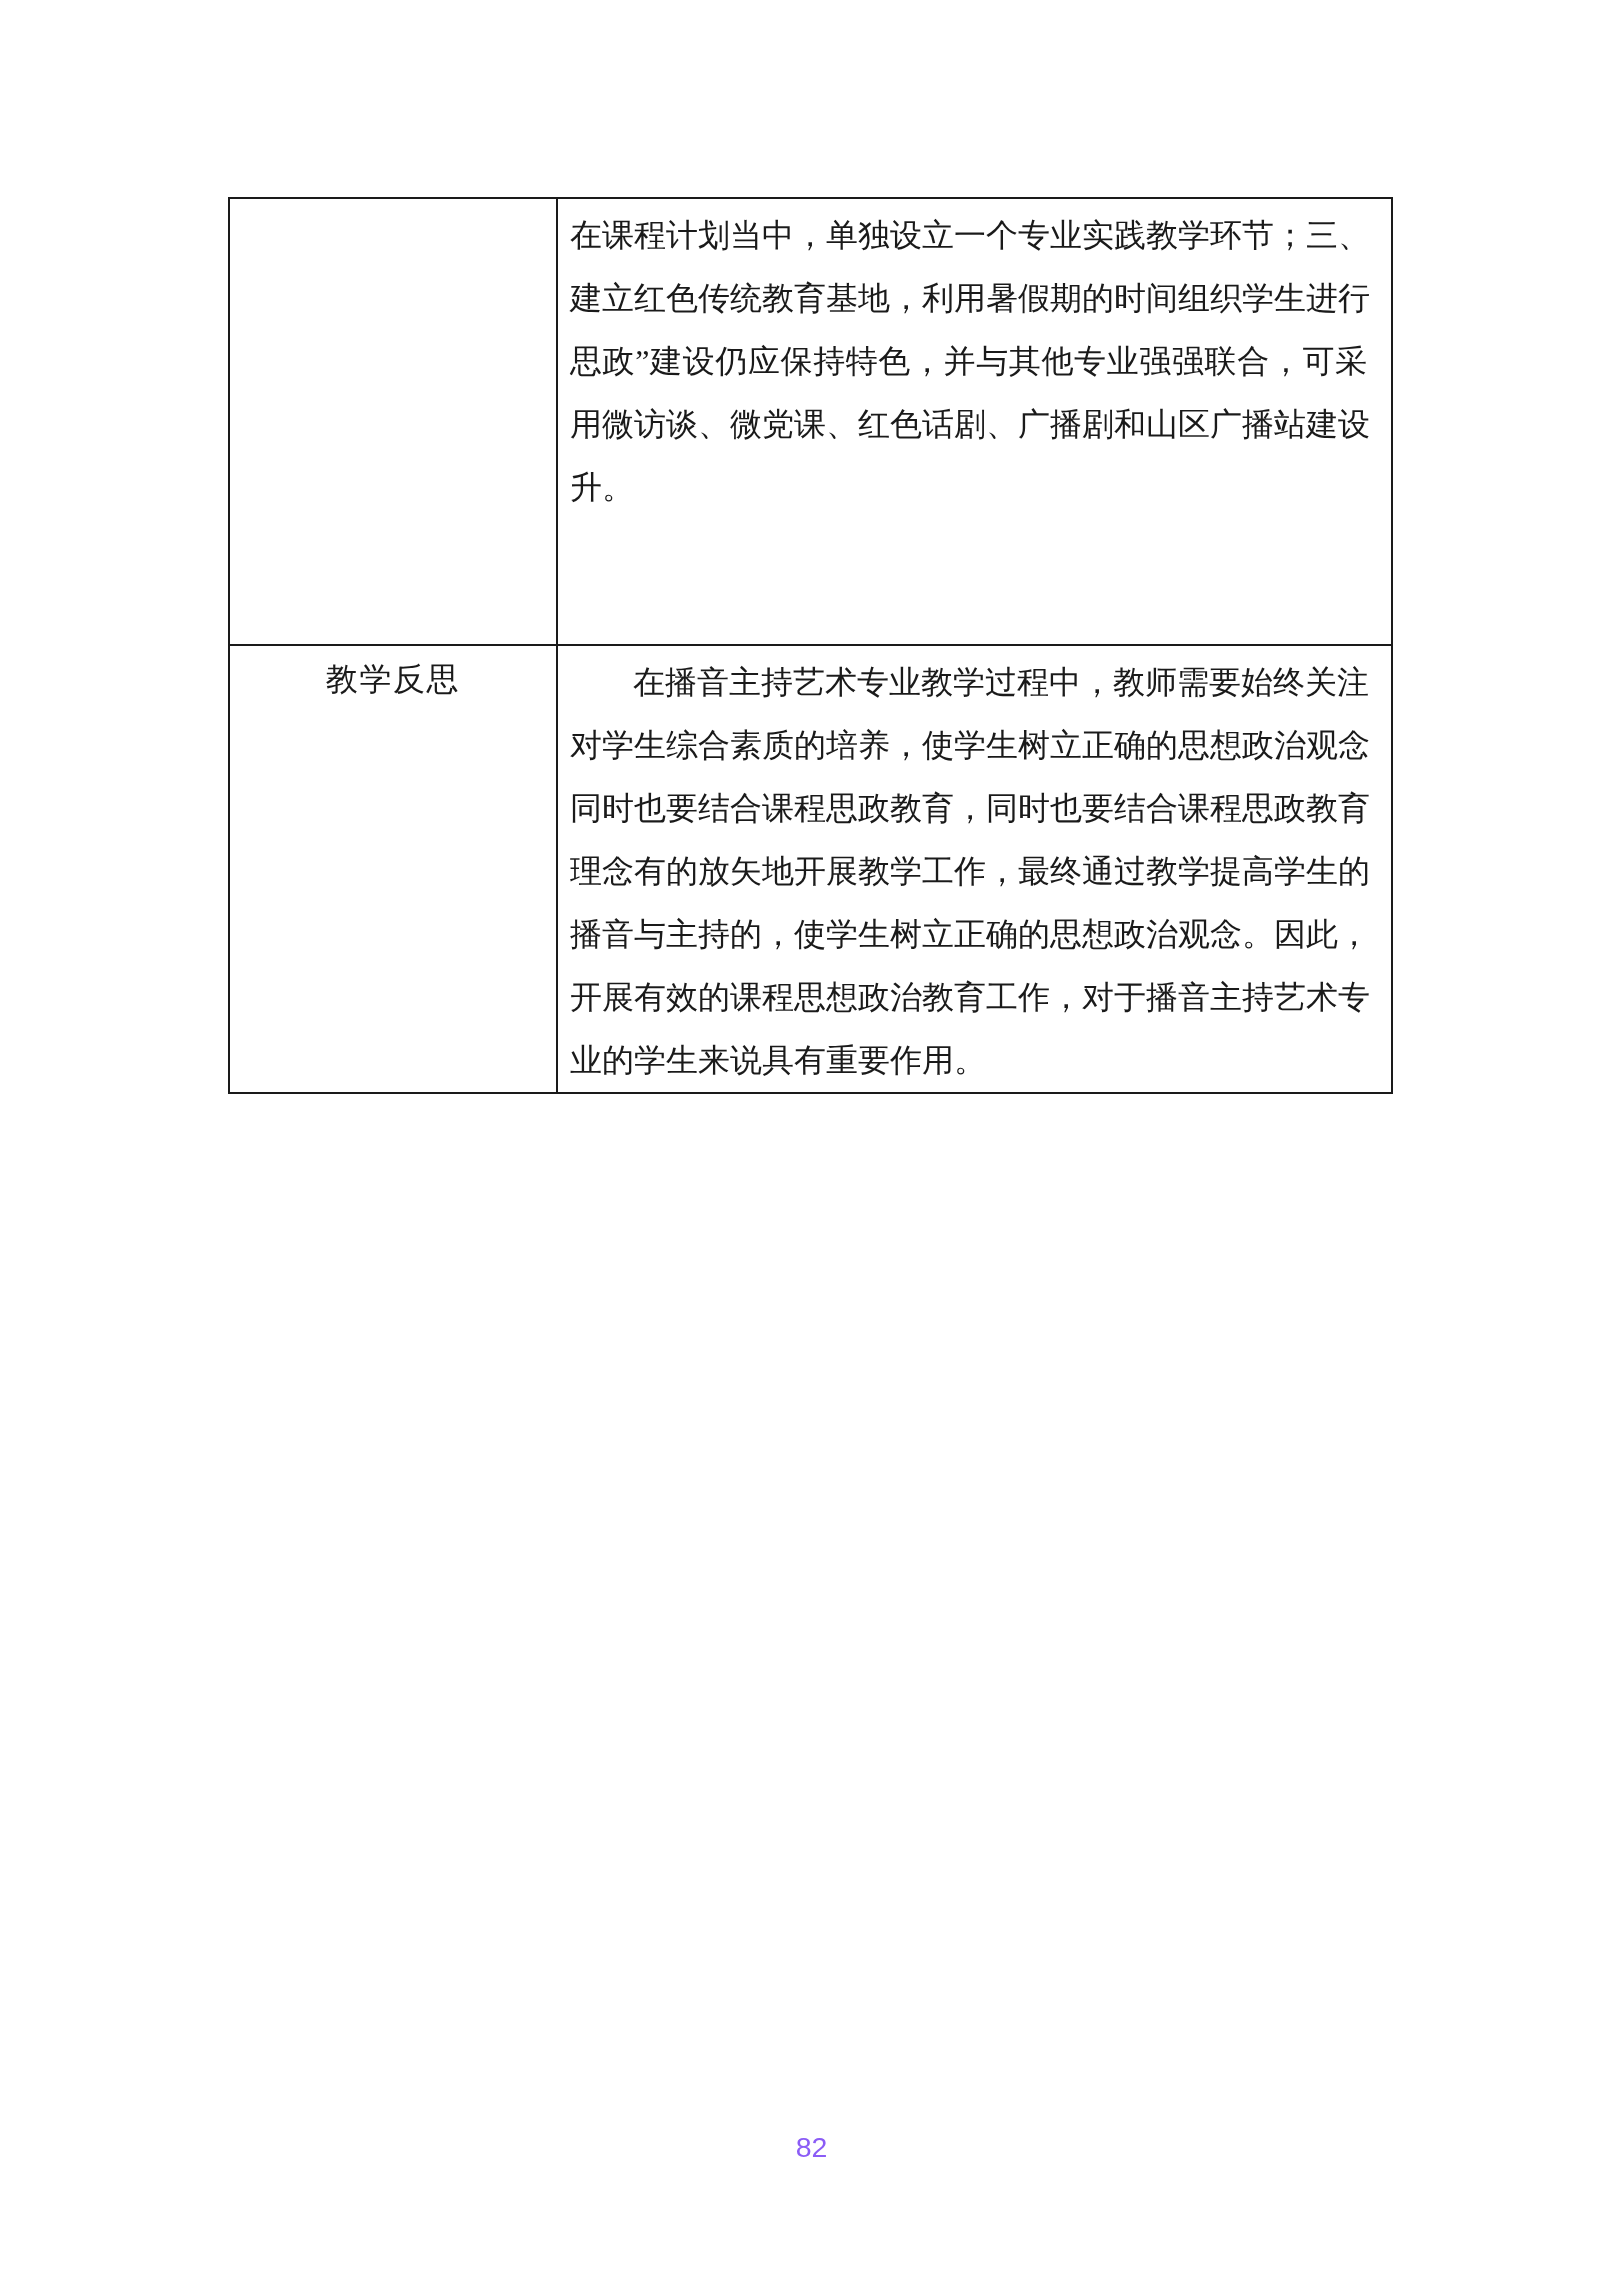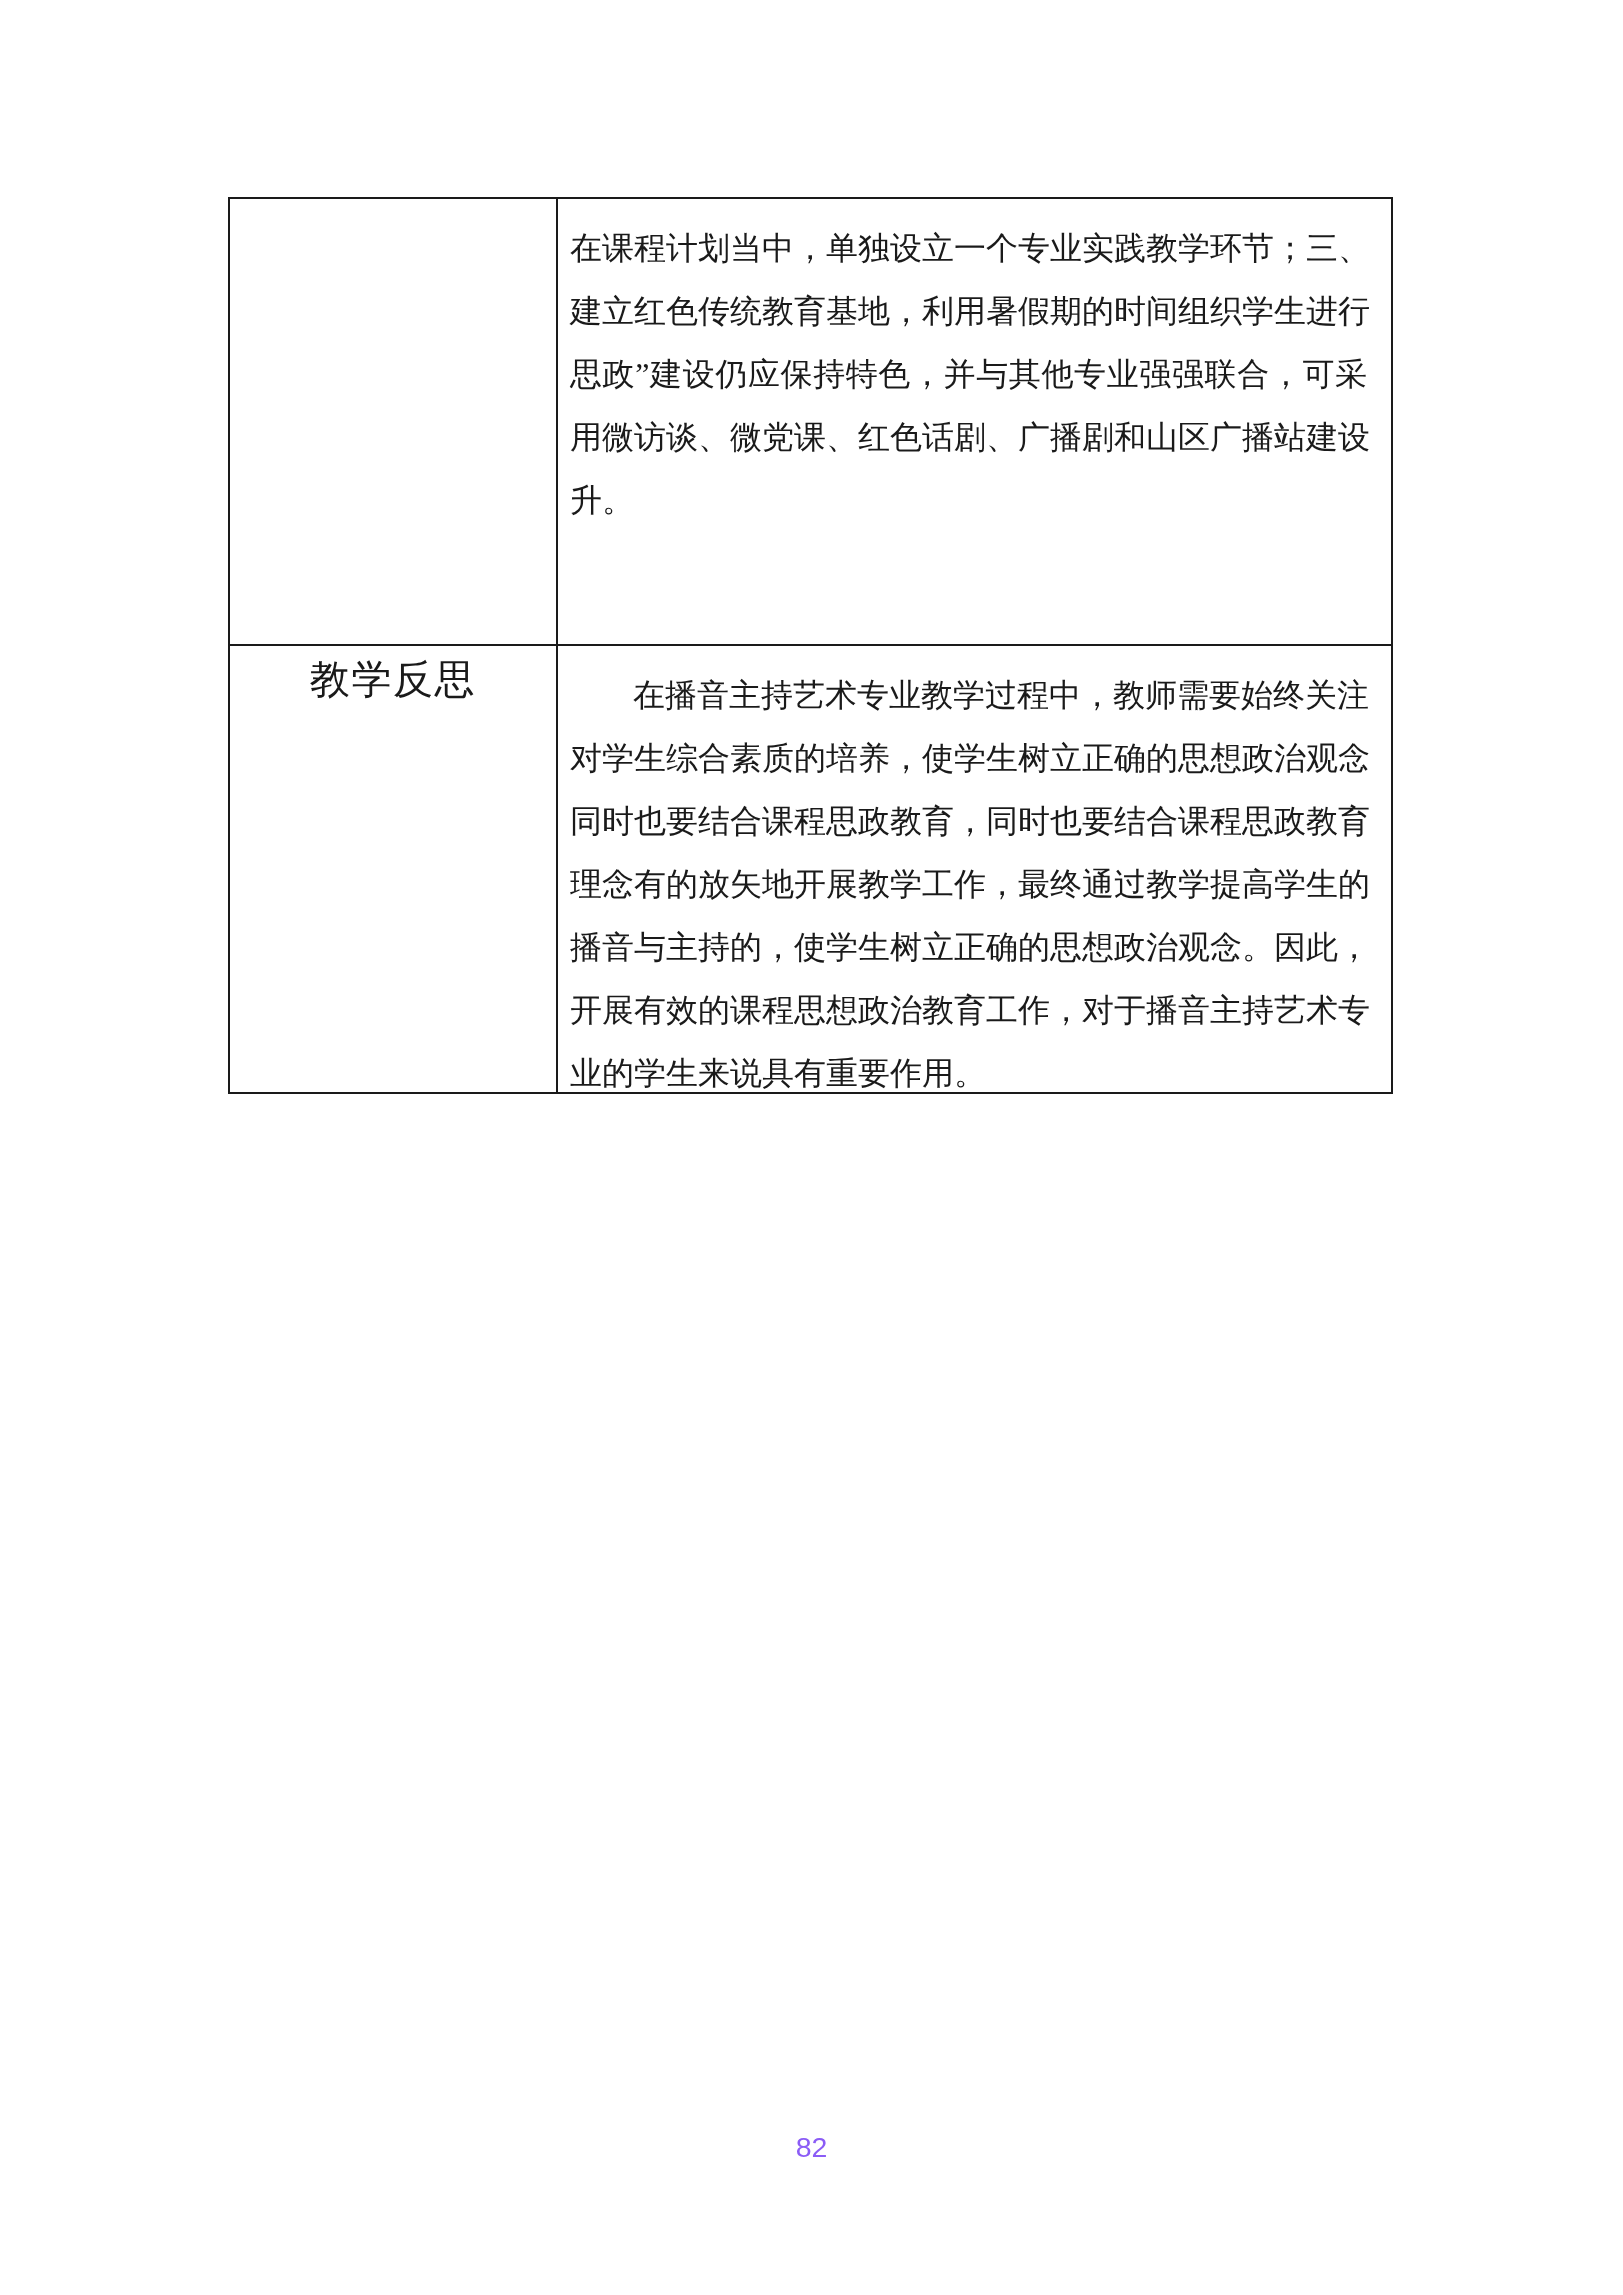--- a/index.html
+++ b/index.html
@@ -42,30 +42,30 @@
 
   .label-cell {
     width: 328px;
     box-sizing: border-box;
     border-right: 2.4px solid #1a1a1a;
     padding-top: 2.4px;
     text-align: center;
     overflow: hidden;
   }
   .row-label {
-    font-size: 40px;
+    font-size: 32px;
     line-height: 63px;
     letter-spacing: 1.6px;
     white-space: nowrap;
   }
 
   .content-cell {
     flex: 1;
     box-sizing: border-box;
-    padding: 18px 24px 0 12px;
+    padding: 5px 24px 0 12px;
     overflow: hidden;
   }
   .tline {
     font-size: 32px;
     line-height: 63px;
     white-space: nowrap;
     text-align: justify;
     text-align-last: justify;
   }
   .tline.last { text-align-last: left; }

